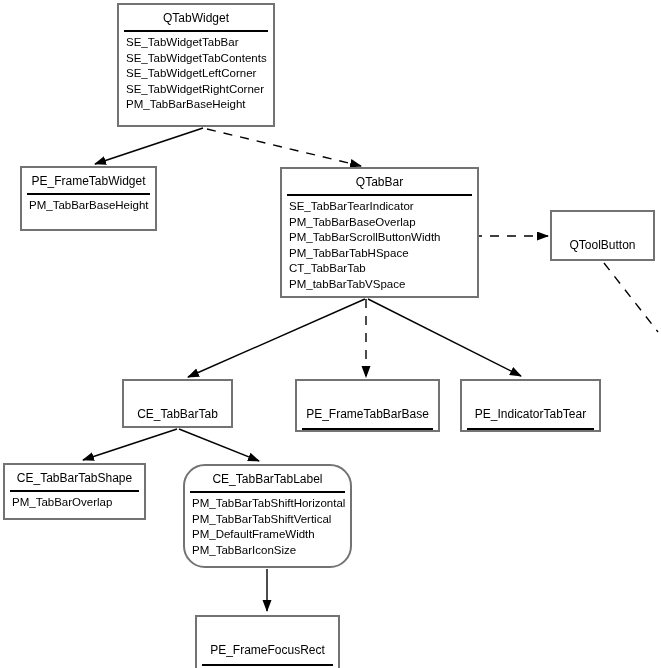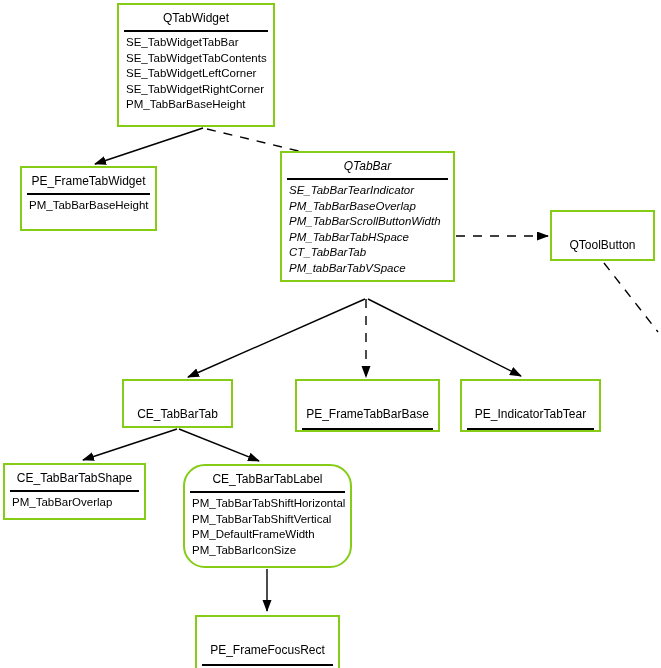--- a/index.html
+++ b/index.html
@@ -17,21 +17,21 @@
     position: absolute;
     left: 0; top: 0;
     width: 661px; height: 668px;
   }
   .edge { stroke: #000000; stroke-width: 1.4; fill: none; }
   .edge.dashed { stroke-dasharray: 9,8; }
   .nodes-layer { position: absolute; left: 0; top: 0; width: 661px; height: 668px; }
   .node {
     position: absolute;
     background: #ffffff;
-    border: 2px solid #84cc16;
+    border: 2px solid #737373;
     overflow: hidden;
   }
   .node-title {
     text-align: center;
     font-size: 12px;
     line-height: 14px;
     padding: 6px 4px 3px 4px;
     white-space: nowrap;
   }
   .node--empty .node-title { padding-top: 26px; }
@@ -82,21 +82,21 @@
           <div class="node-item">PM_TabBarBaseHeight</div>
         </div>
       </div>
       <div class="node" style="left: 20px; top: 166px; width: 137px; height: 65px;">
         <div class="node-title">PE_FrameTabWidget</div>
         <div class="node-sep"></div>
         <div class="node-items">
           <div class="node-item">PM_TabBarBaseHeight</div>
         </div>
       </div>
-      <div class="node" style="left: 280px; top: 151px; width: 175px; height: 131px; font-style: italic;">
+      <div class="node" style="left: 280px; top: 167px; width: 199px; height: 131px;">
         <div class="node-title">QTabBar</div>
         <div class="node-sep"></div>
         <div class="node-items">
           <div class="node-item">SE_TabBarTearIndicator</div>
           <div class="node-item">PM_TabBarBaseOverlap</div>
           <div class="node-item">PM_TabBarScrollButtonWidth</div>
           <div class="node-item">PM_TabBarTabHSpace</div>
           <div class="node-item">CT_TabBarTab</div>
           <div class="node-item">PM_tabBarTabVSpace</div>
         </div>

